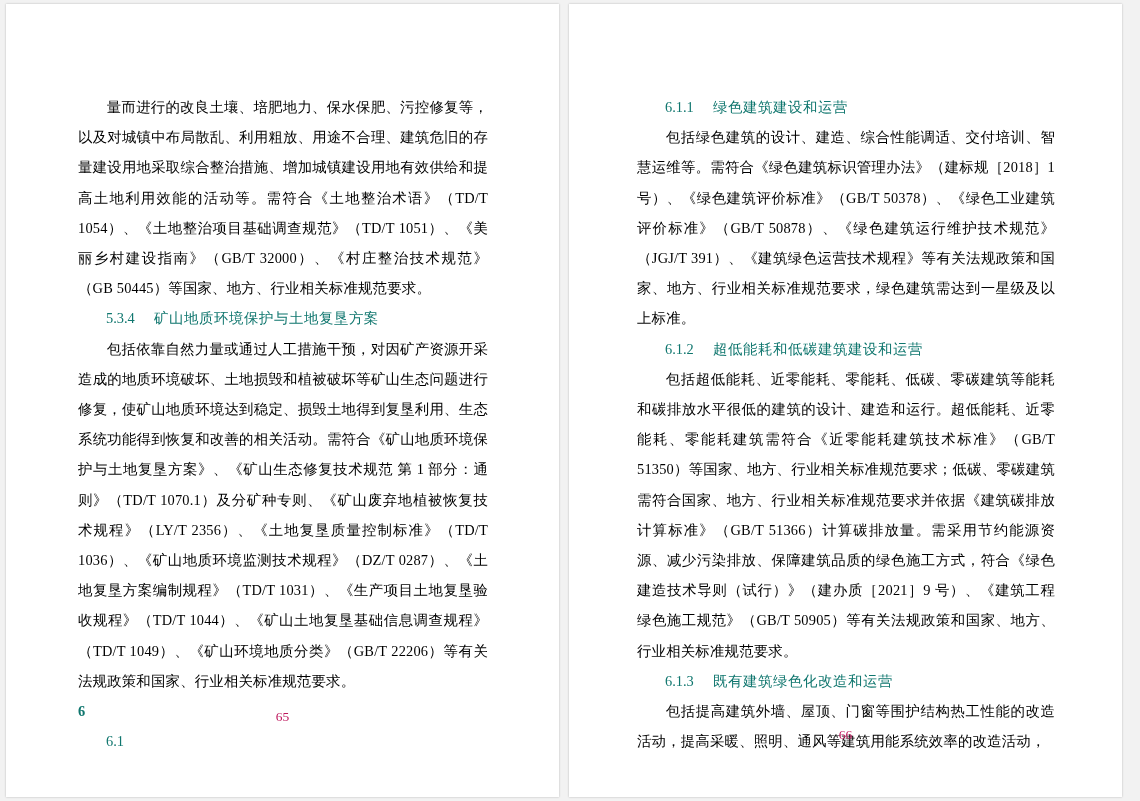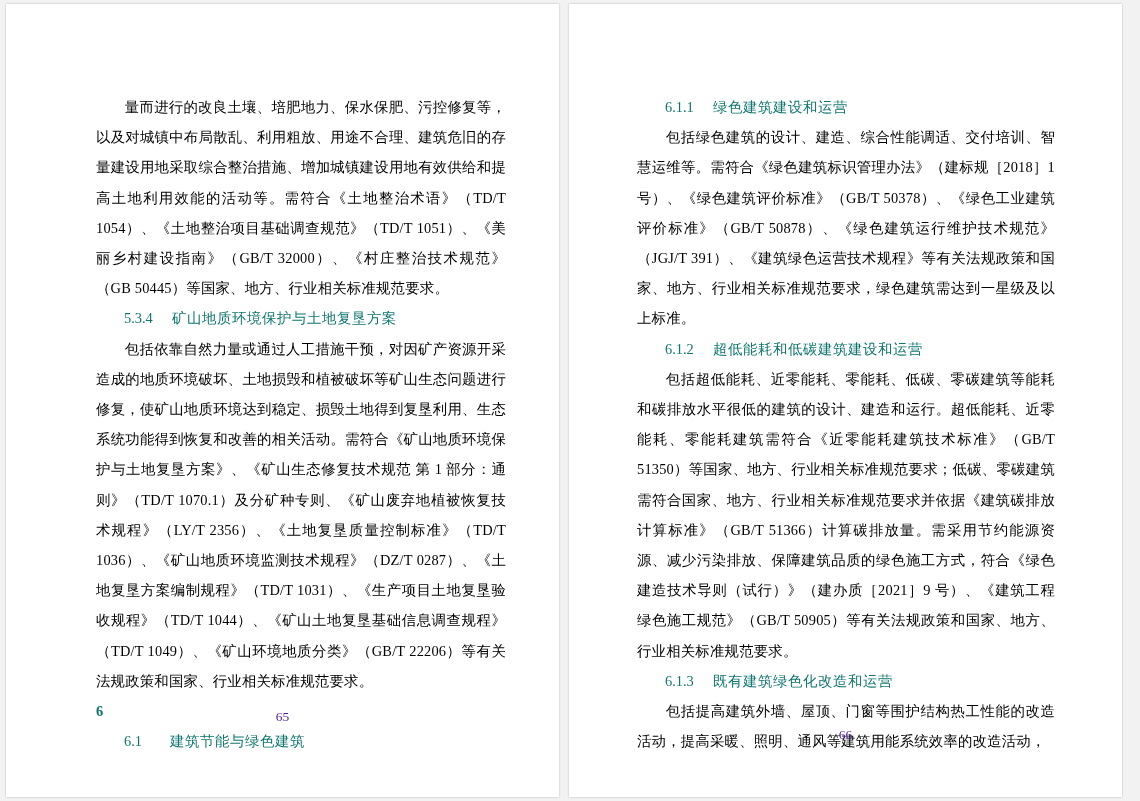--- a/index.html
+++ b/index.html
@@ -25,21 +25,21 @@
     position: relative;
     background: #ffffff;
     width: 553px;
     height: 793px;
     box-sizing: border-box;
     box-shadow: 0 0 2px rgba(0,0,0,0.25);
     overflow: hidden;
   }
   .page-body {
     position: absolute;
-    left: 90px;
+    left: 72px;
     top: 88px;
     width: 410px;
   }
   .page-right .page-body {
     left: 68px;
     width: 418px;
   }
   p.para {
     margin: 0 0 0 0;
     text-indent: 2em;
@@ -86,21 +86,21 @@
   .heading .txt {
     letter-spacing: 0.6px;
   }
   .page-number {
     position: absolute;
     width: 100%;
     left: 0;
     top: 705px;
     text-align: center;
     font-size: 13.5px;
-    color: #4c1d95;
+    color: #be185d;
     font-family: "Liberation Serif", "DejaVu Serif", serif;
   }
   .page-right .page-number {
     top: 723px;
   }
 </style>
 </head>
 <body>
 
 <div class="spread">
@@ -116,21 +116,20 @@
       </div>
 
       <p class="para">包括依靠自然力量或通过人工措施干预，对因矿产资源开采造成的地质环境破坏、土地损毁和植被破坏等矿山生态问题进行修复，使矿山地质环境达到稳定、损毁土地得到复垦利用、生态系统功能得到恢复和改善的相关活动。需符合《矿山地质环境保护与土地复垦方案》、《矿山生态修复技术规范 第 1 部分：通则》（TD/T 1070.1）及分矿种专则、《矿山废弃地植被恢复技术规程》（LY/T 2356）、《土地复垦质量控制标准》（TD/T 1036）、《矿山地质环境监测技术规程》（DZ/T 0287）、《土地复垦方案编制规程》（TD/T 1031）、《生产项目土地复垦验收规程》（TD/T 1044）、《矿山土地复垦基础信息调查规程》（TD/T 1049）、《矿山环境地质分类》（GB/T 22206）等有关法规政策和国家、行业相关标准规范要求。</p>
 
       <div class="heading lvl1">
         <span class="num">6</span>
       </div>
 
       <div class="heading lvl2">
         <span class="num">6.1</span>
-        <span class="txt">建筑节能与绿色建筑</span>
       </div>
 
     </div>
     <div class="page-number">65</div>
   </div>
 
   <div class="page page-right">
     <div class="page-body">
 
       <div class="heading lvl3">

